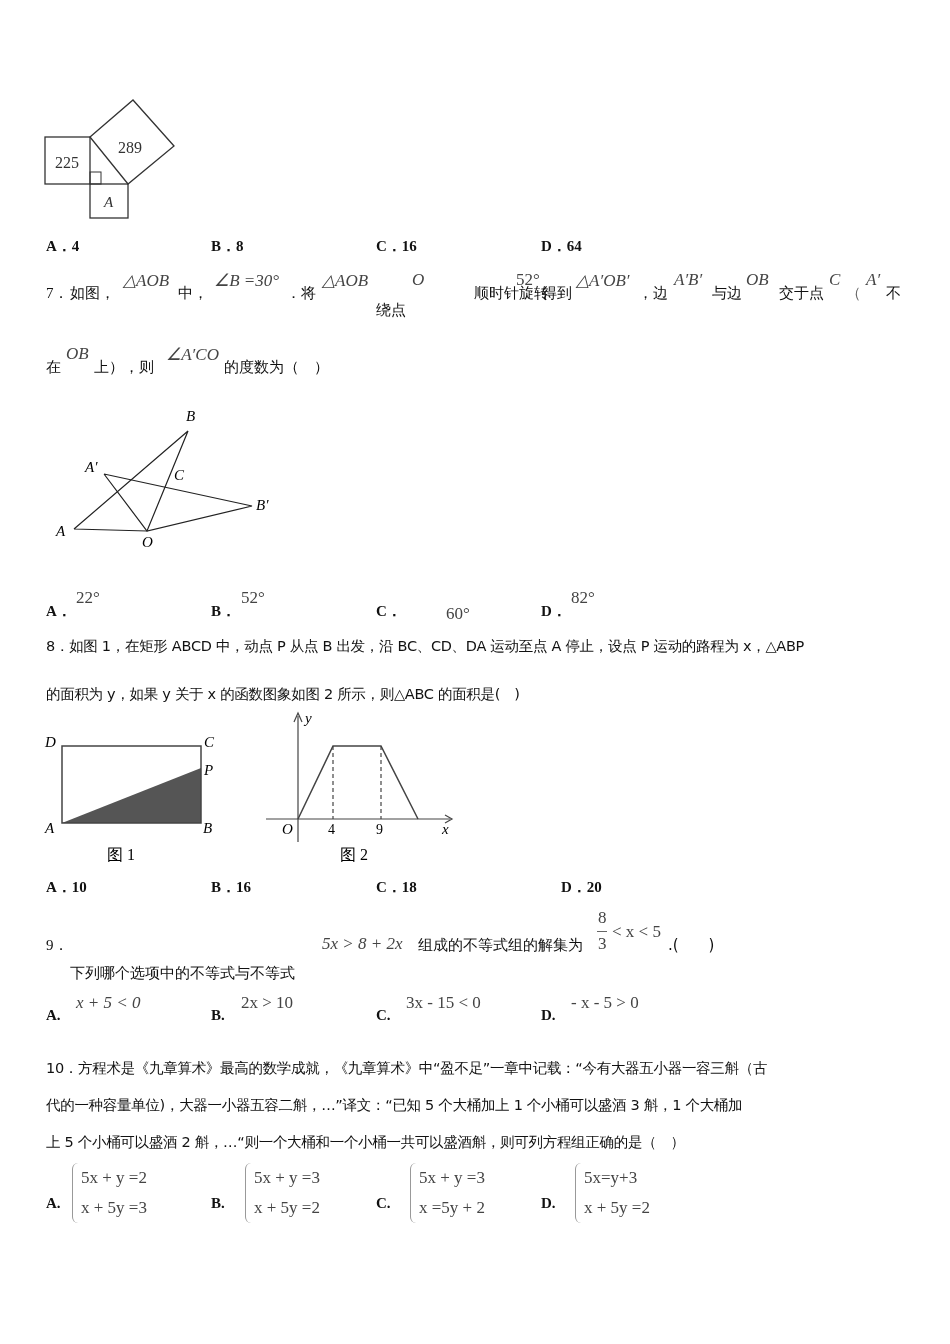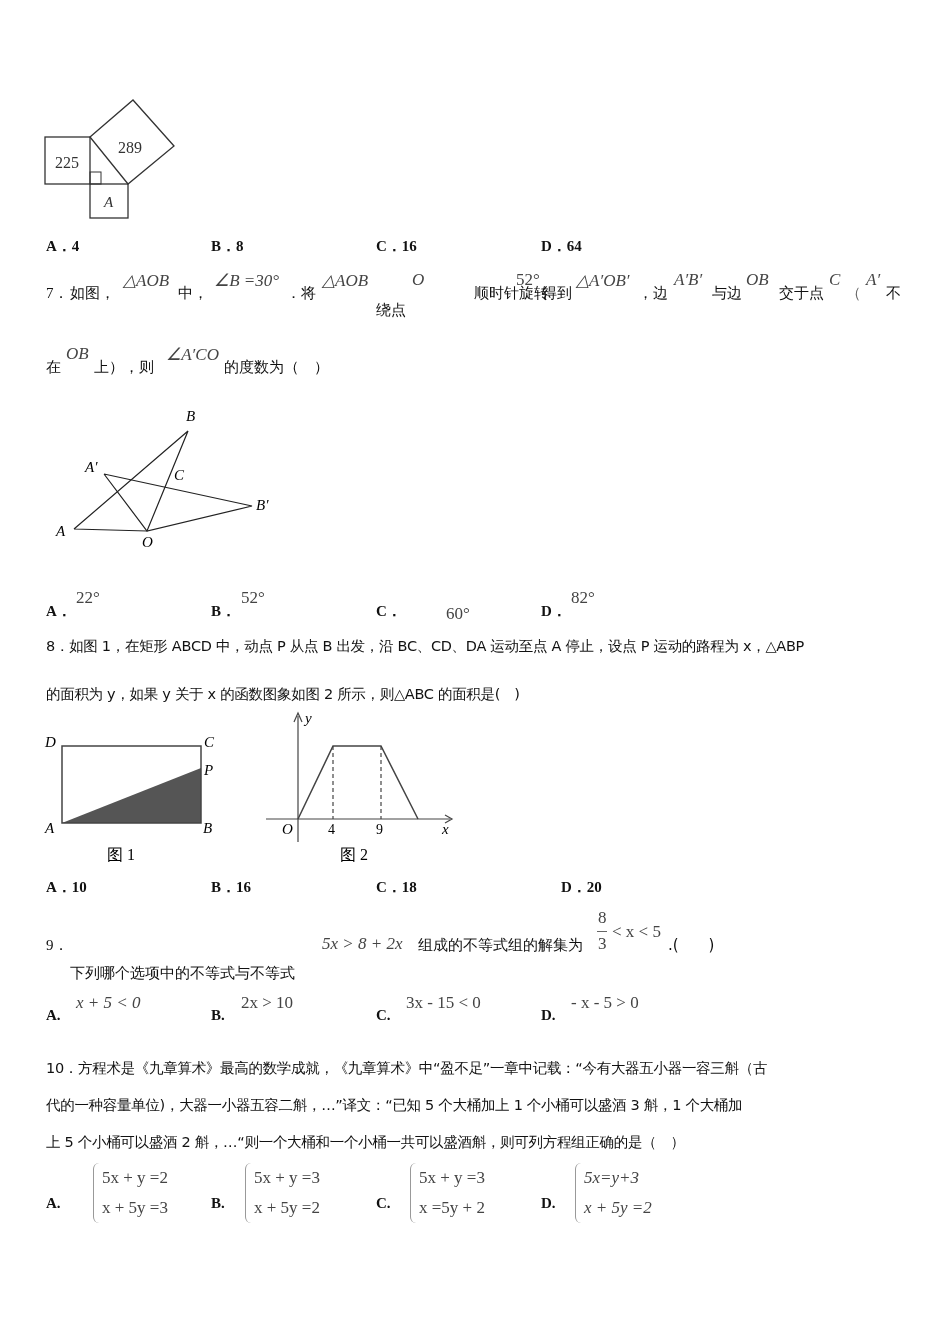--- a/index.html
+++ b/index.html
@@ -172,39 +172,39 @@
     </div>
 </div>
 
 <div class="abs txt" style="left:46px;top:1059px;font-size:14.5px;letter-spacing:-0.3px;">10．方程术是《九章算术》最高的数学成就，《九章算术》中“盈不足”一章中记载：“今有大器五小器一容三斛（古</div>
 <div class="abs txt" style="left:46px;top:1096px;font-size:14.5px;letter-spacing:-0.3px;">代的一种容量单位)，大器一小器五容二斛，…”译文：“已知 5 个大桶加上 1 个小桶可以盛酒 3 斛，1 个大桶加</div>
 <div class="abs txt" style="left:46px;top:1133px;font-size:14.5px;letter-spacing:-0.3px;">上 5 个小桶可以盛酒 2 斛，…“则一个大桶和一个小桶一共可以盛酒斛，则可列方程组正确的是（　）</div>
 
 <div class="abs" style="left:46px;top:1163px;width:660px;height:64px;">
   <div class="abs" style="left:0px;width:150px;height:64px;">
     <span class="abs opt-label" style="top:32px;">A.</span>
-    <div class="sys" style="left:47px;top:0;">
+    <div class="sys" style="left:26px;top:0;">
         <div>5x + y =2</div>
         <div>x + 5y =3</div>
       </div>
   </div>
   <div class="abs" style="left:165px;width:150px;height:64px;">
     <span class="abs opt-label" style="top:32px;">B.</span>
     <div class="sys" style="left:34px;top:0;">
         <div>5x + y =3</div>
         <div>x + 5y =2</div>
       </div>
   </div>
   <div class="abs" style="left:330px;width:150px;height:64px;">
     <span class="abs opt-label" style="top:32px;">C.</span>
     <div class="sys" style="left:34px;top:0;">
         <div>5x + y =3</div>
         <div>x =5y + 2</div>
       </div>
   </div>
   <div class="abs" style="left:495px;width:150px;height:64px;">
     <span class="abs opt-label" style="top:32px;">D.</span>
-    <div class="sys" style="left:34px;top:0;font-style:italic;">
+    <div class="sys" style="left:34px;top:0;">
         <div>5x=y+3</div>
         <div>x + 5y =2</div>
       </div>
   </div>
 </div>
 
 </body></html>

